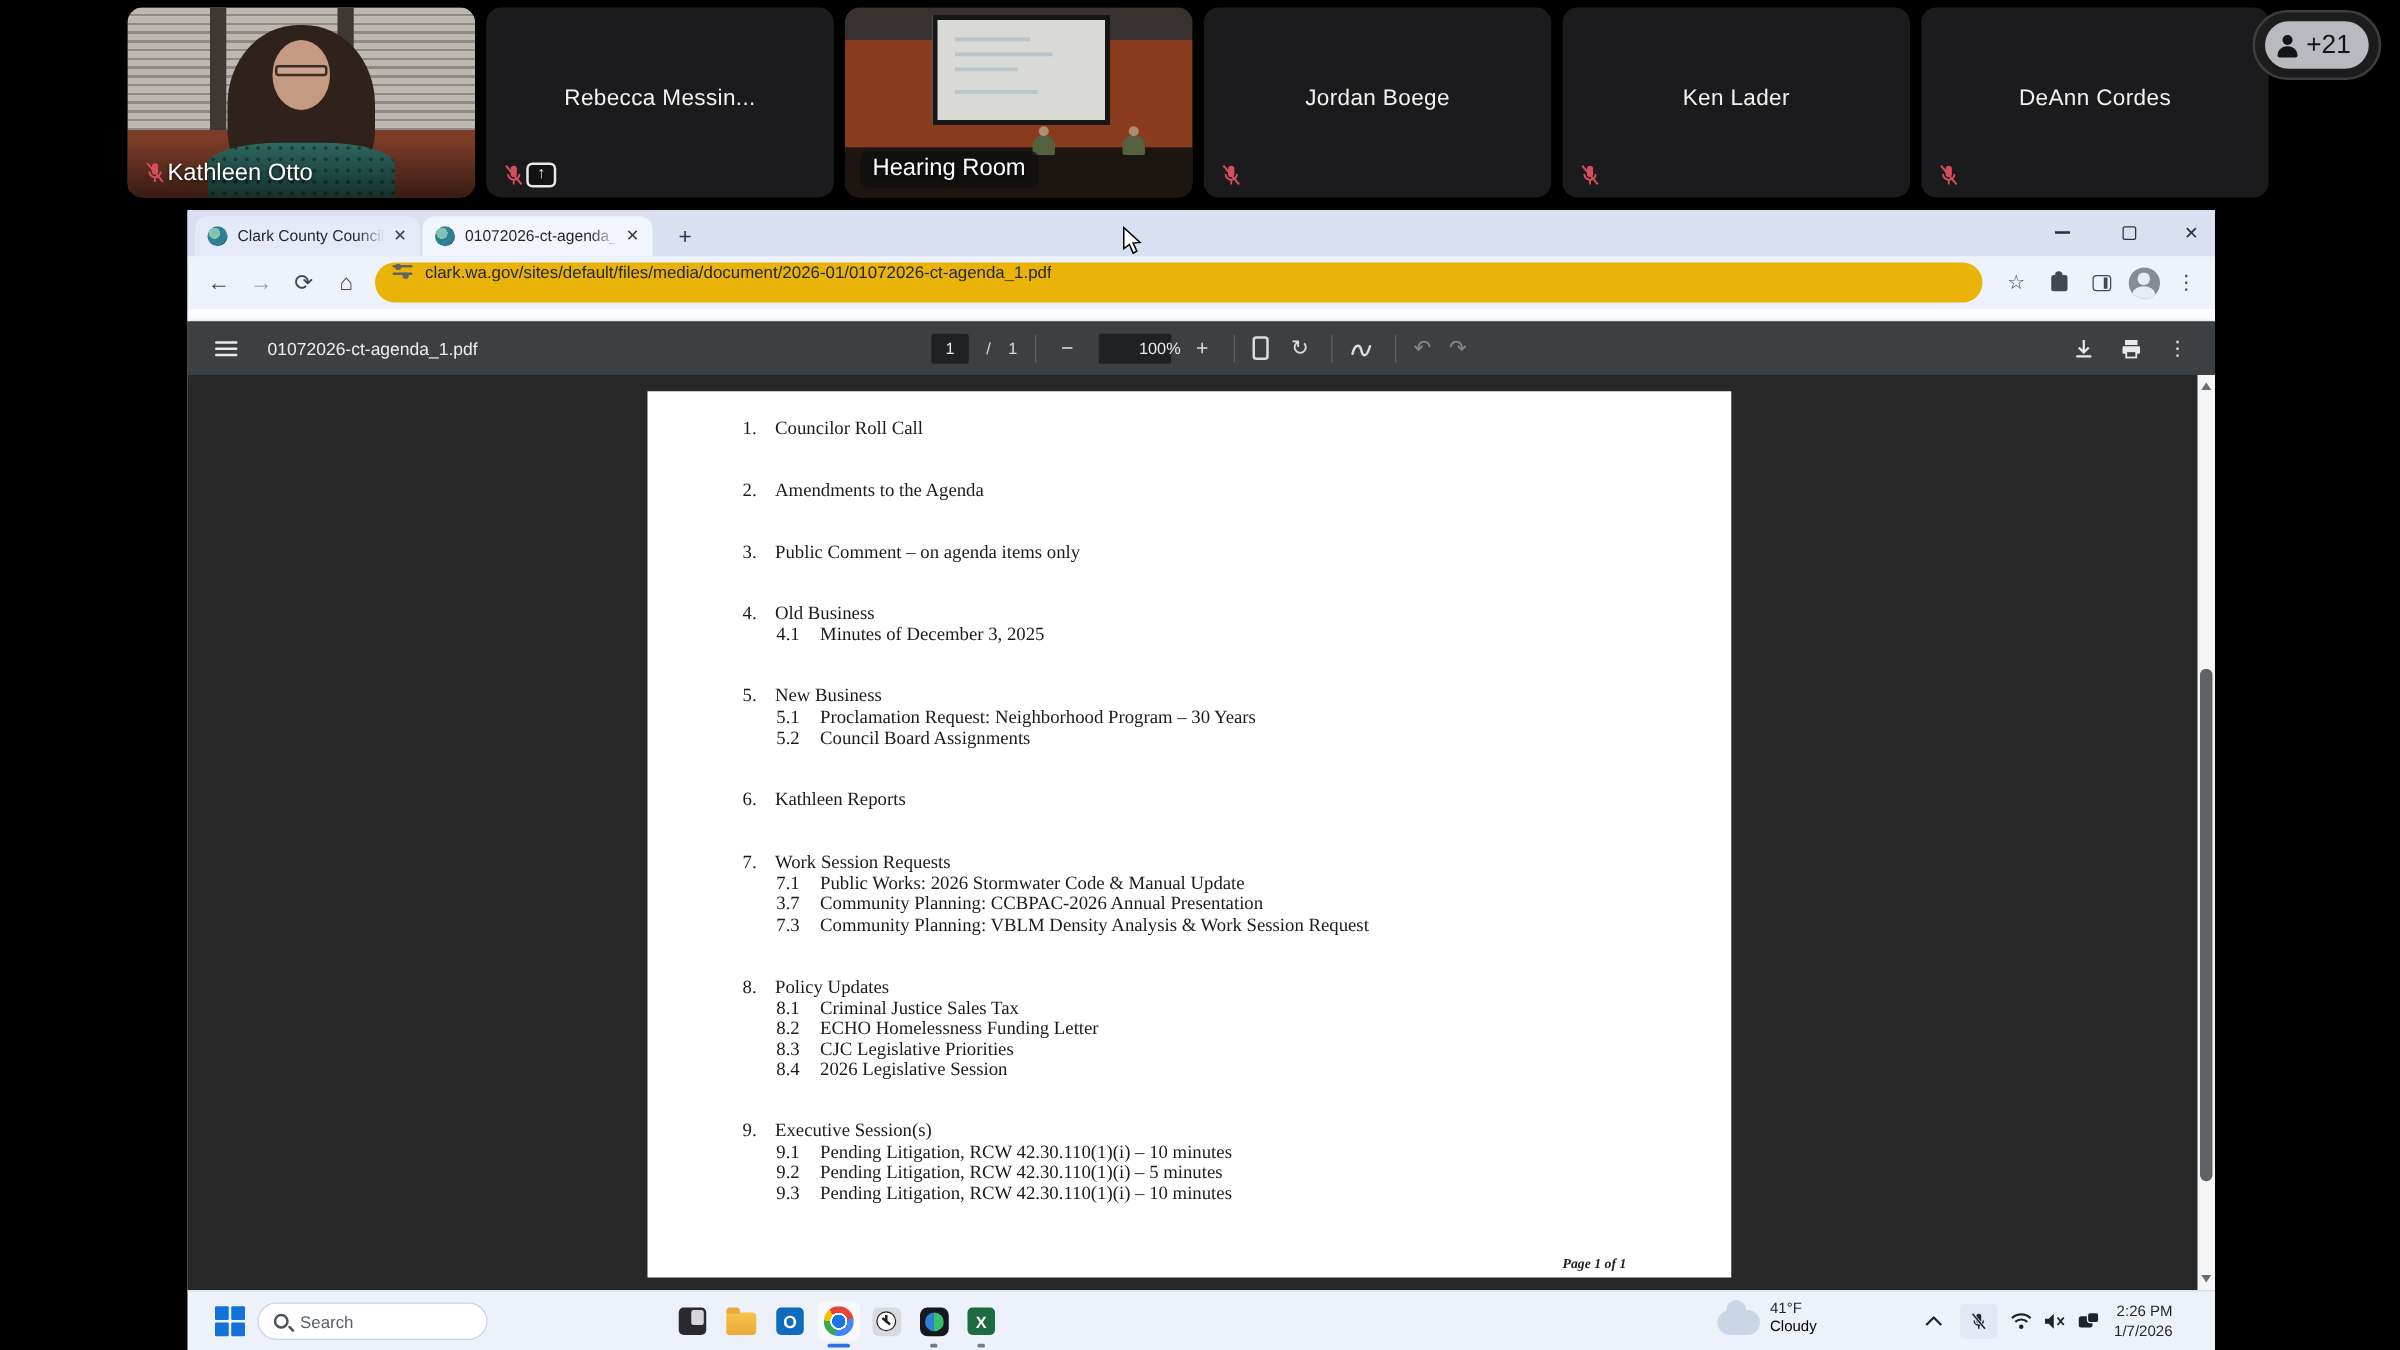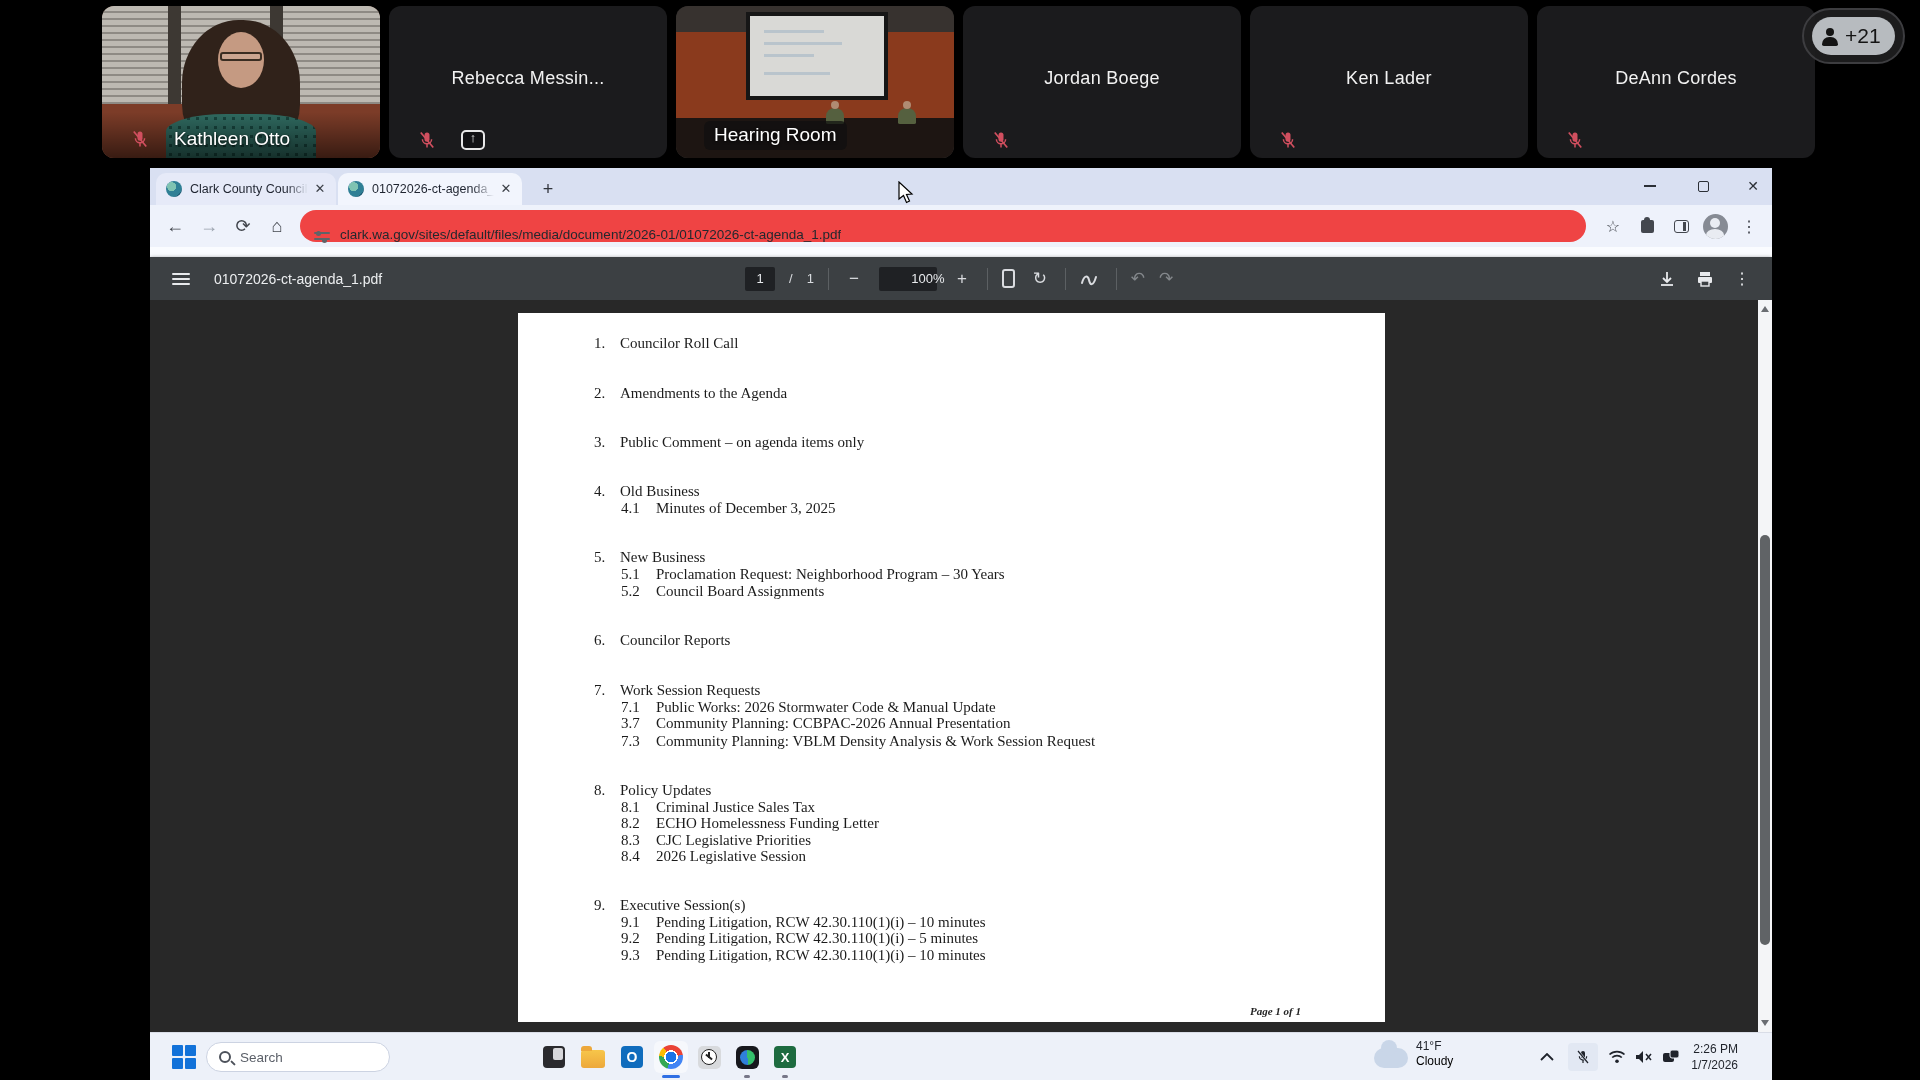--- a/index.html
+++ b/index.html
@@ -3,21 +3,21 @@
 <meta charset="utf-8">
 <style>
   * { margin:0; padding:0; box-sizing:border-box; }
   html,body { background:#000; }
   body { font-family:"Liberation Sans", sans-serif; }
   .screen { position:relative; width:1920px; height:1080px; background:#000; overflow:hidden; }
 
   
   .tile { position:absolute; top:6px; width:278px; height:152px; background:#1b1b1d; border-radius:12px; overflow:hidden; }
   .tile-name-center { position:absolute; left:0; right:0; top:62px; text-align:center; color:#f2f2f2; font-size:18px; letter-spacing:.3px; }
-  .tile-bottom { position:absolute; left:28px; bottom:8px; display:flex; align-items:center; gap:24px; }
+  .tile-bottom { position:absolute; left:12px; bottom:8px; display:flex; gap:0; }
   .tile-label { color:#fff; font-size:19px; text-shadow:0 1px 3px rgba(0,0,0,.8); }
   .label-pill { background:rgba(15,15,15,.72); border-radius:6px; padding:3px 10px 4px; }
   .fade-bottom { position:absolute; left:0; right:0; bottom:0; height:46px; background:linear-gradient(180deg,rgba(0,0,0,0),rgba(0,0,0,.55)); }
   .share-box { width:24px; height:20px; border:2px solid #e8e8e8; border-radius:5px; position:relative; background:rgba(0,0,0,.3); }
   .share-box:after { content:"↑"; position:absolute; left:0; right:0; top:-2px; text-align:center; color:#e8e8e8; font-size:13px; }
 
   
   .k-blinds { position:absolute; left:0; right:0; top:0; height:98px; background:repeating-linear-gradient(180deg,#bdb9b2 0 5px,#8e8a84 5px 7px); }
   .k-mull { position:absolute; top:0; height:98px; width:13px; background:#3d3833; }
   .k-wall { position:absolute; left:0; right:0; bottom:0; height:54px; background:#7c3c28; }
@@ -56,21 +56,21 @@
                -webkit-mask-image:linear-gradient(90deg,#000 82%,transparent); mask-image:linear-gradient(90deg,#000 82%,transparent); }
   .tab-close { width:16px; height:16px; line-height:15px; text-align:center; color:#3c4048; font-size:13px; border-radius:50%; }
   .newtab-btn { position:absolute; left:386px; top:10px; width:24px; height:24px; color:#30343b; font-size:18px; line-height:22px; text-align:center; border-radius:50%; }
   .wctl { position:absolute; top:0; width:46px; height:36px; display:flex; align-items:center; justify-content:center; color:#2b2f36; font-size:14px; }
   .wctl .maxbox { width:11px; height:11px; border:1.4px solid #2b2f36; border-radius:2px; }
   .wctl .minbar { width:12px; height:1.6px; background:#2b2f36; }
 
   .toolbar { position:absolute; left:0; top:37px; right:0; height:42px; background:#eef2fb; display:flex; align-items:center; }
   .nav-ic { width:34px; height:34px; display:flex; align-items:center; justify-content:center; font-size:18px; color:#43474e; border-radius:50%; flex:0 0 34px; }
   .nav-ic.dim { color:#9aa2ad; }
-  .omnibox { height:32px; border-radius:16px; background:#ef4444; flex:1; margin:0 10px 0 6px; display:flex; align-items:flex-end; padding:0 14px; min-width:0; }
+  .omnibox { height:32px; border-radius:16px; background:#eab308; flex:1; margin:0 10px 0 6px; display:flex; align-items:flex-start; padding:0 14px; min-width:0; }
   .tune { width:16px; height:12px; position:relative; flex:0 0 16px; margin-right:10px; }
   .tune:before, .tune:after { content:""; position:absolute; left:0; right:0; height:2px; background:#5f6368; border-radius:2px; }
   .tune:before { top:2px; } .tune:after { bottom:2px; }
   .tune i { position:absolute; width:5px; height:5px; background:#5f6368; border-radius:50%; }
   .tune i.a { left:2px; top:.5px; } .tune i.b { right:3px; bottom:-.5px; }
   .url-text { font-size:13.5px; color:#24282e; white-space:nowrap; overflow:hidden; }
   .rt-ic { width:34px; height:34px; display:flex; align-items:center; justify-content:center; color:#43474e; font-size:16px; flex:0 0 34px; }
   .sidepanel-ic { width:15px; height:13px; border:1.6px solid #43474e; border-radius:3px; position:relative; }
   .sidepanel-ic:before { content:""; position:absolute; right:2px; top:1px; bottom:1px; width:3px; background:#43474e; }
   .puzzle-ic { width:13px; height:13px; background:#43474e; border-radius:2px; position:relative; }
@@ -369,21 +369,21 @@
             <div class="doc-line lv2" style="top: 253px;">
               <span class="num">5.1</span>
               <span class="txt">Proclamation Request: Neighborhood Program – 30 Years</span>
             </div>
             <div class="doc-line lv2" style="top: 270px;">
               <span class="num">5.2</span>
               <span class="txt">Council Board Assignments</span>
             </div>
             <div class="doc-line lv1" style="top: 319px;">
               <span class="num">6.</span>
-              <span class="txt">Councilor Reports</span>
+              <span class="txt">Kathleen Reports</span>
             </div>
             <div class="doc-line lv1" style="top: 369px;">
               <span class="num">7.</span>
               <span class="txt">Work Session Requests</span>
             </div>
             <div class="doc-line lv2" style="top: 386px;">
               <span class="num">7.1</span>
               <span class="txt">Public Works: 2026 Stormwater Code &amp; Manual Update</span>
             </div>
             <div class="doc-line lv2" style="top: 402px;">

